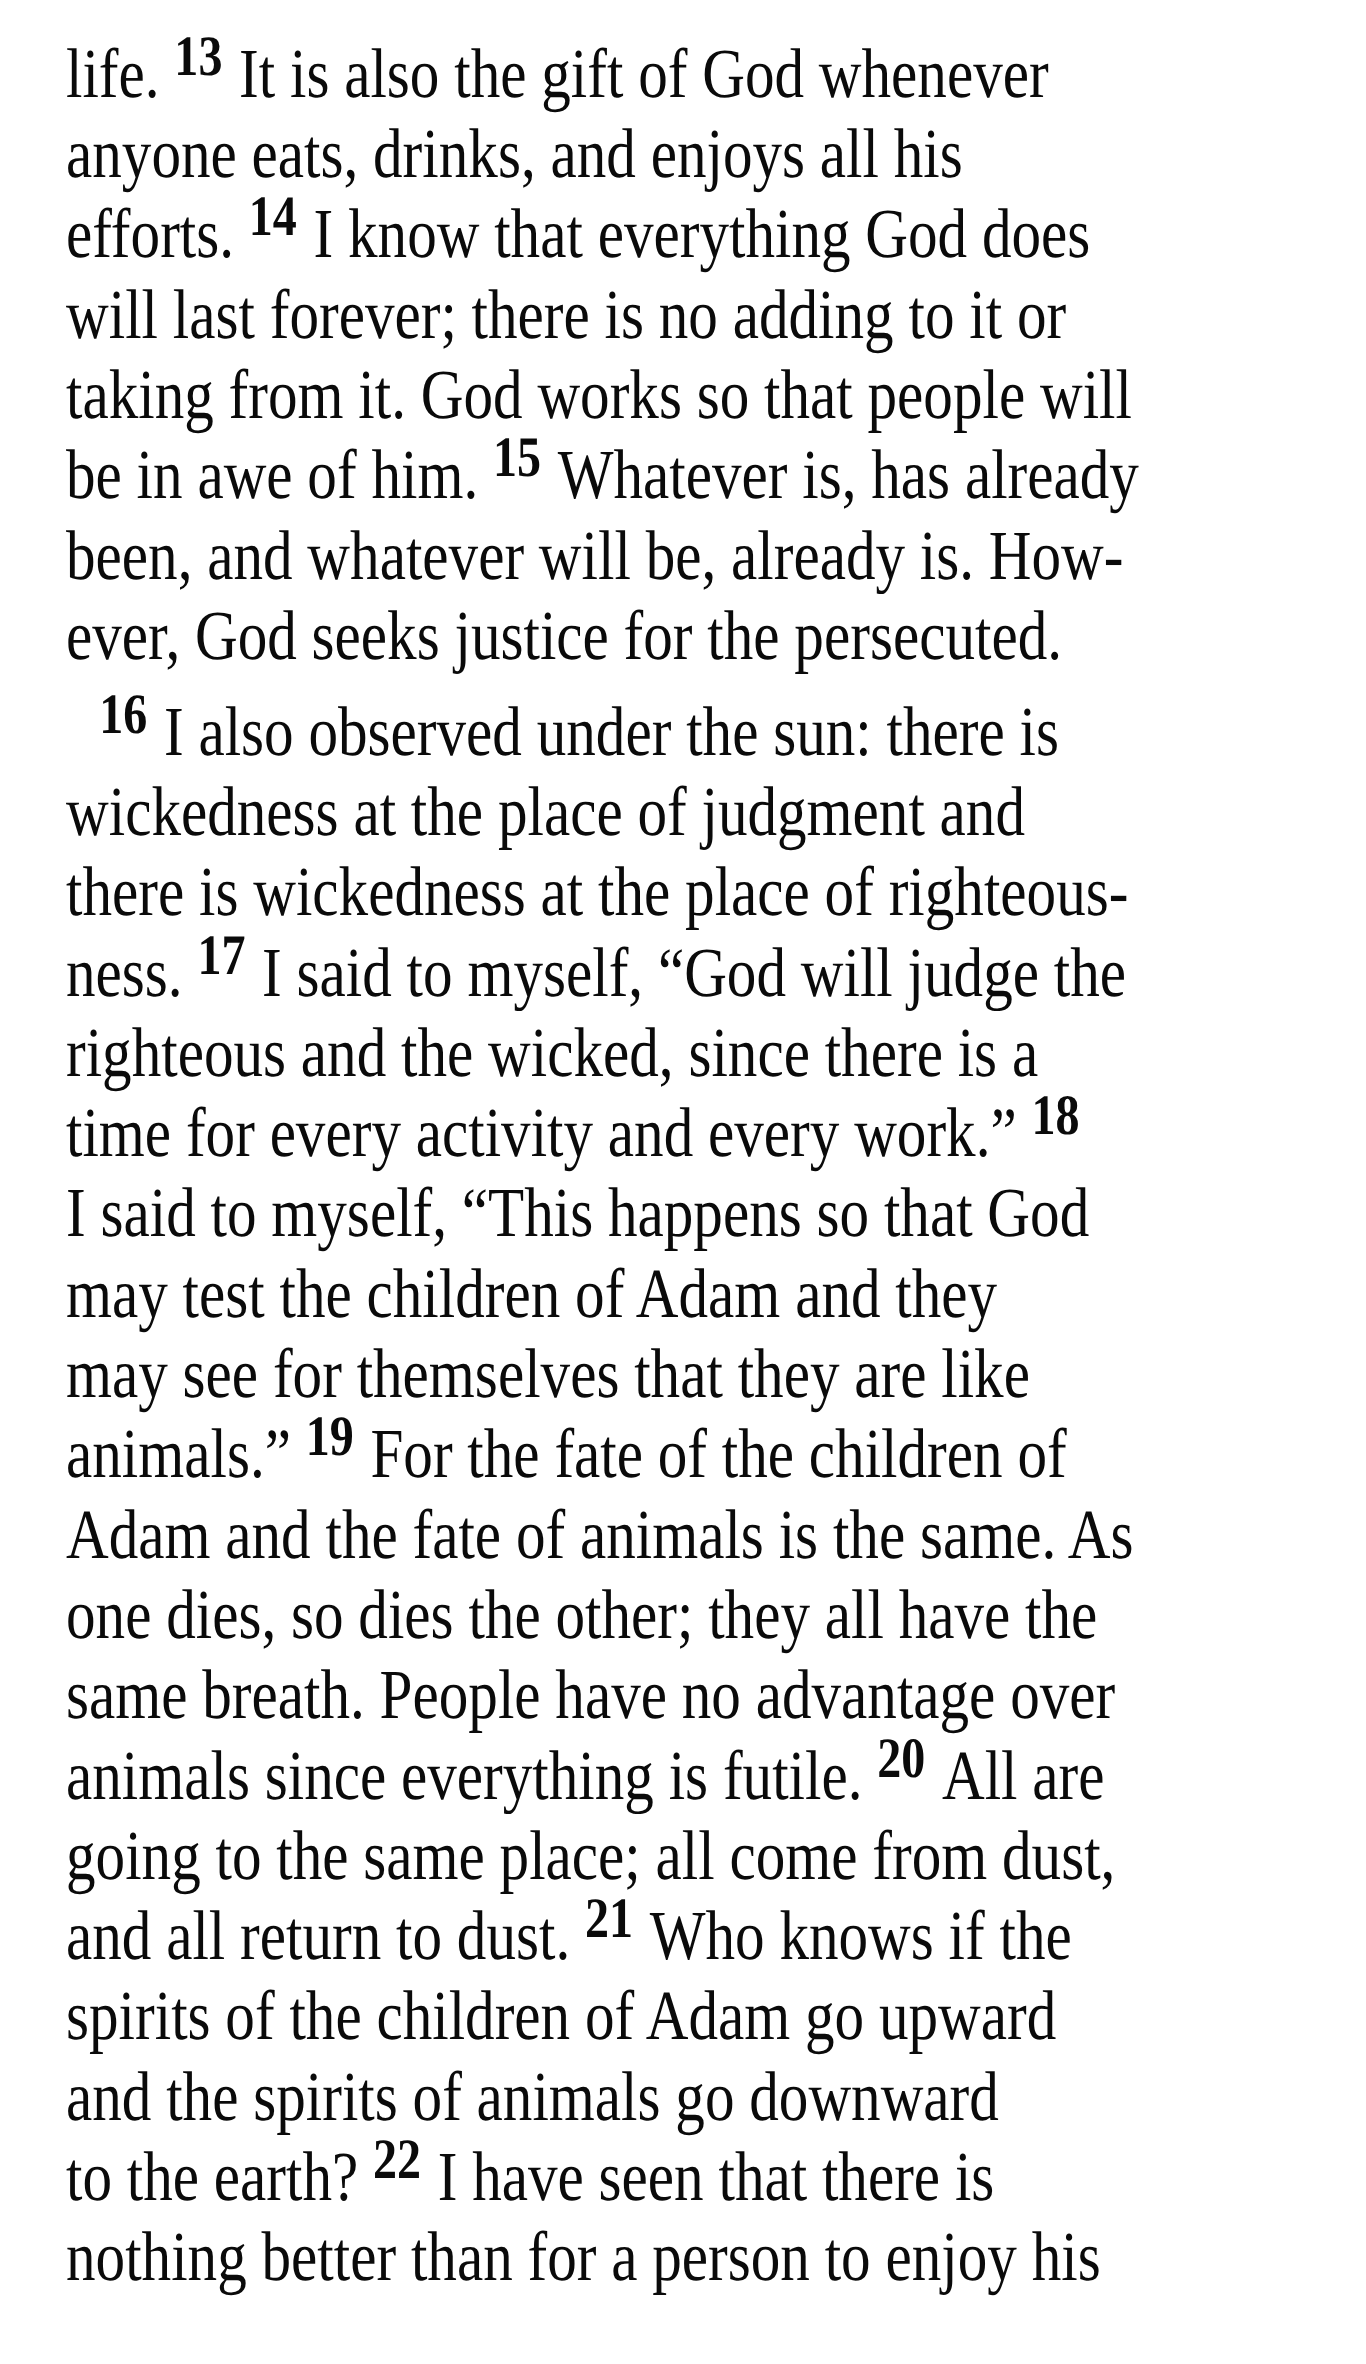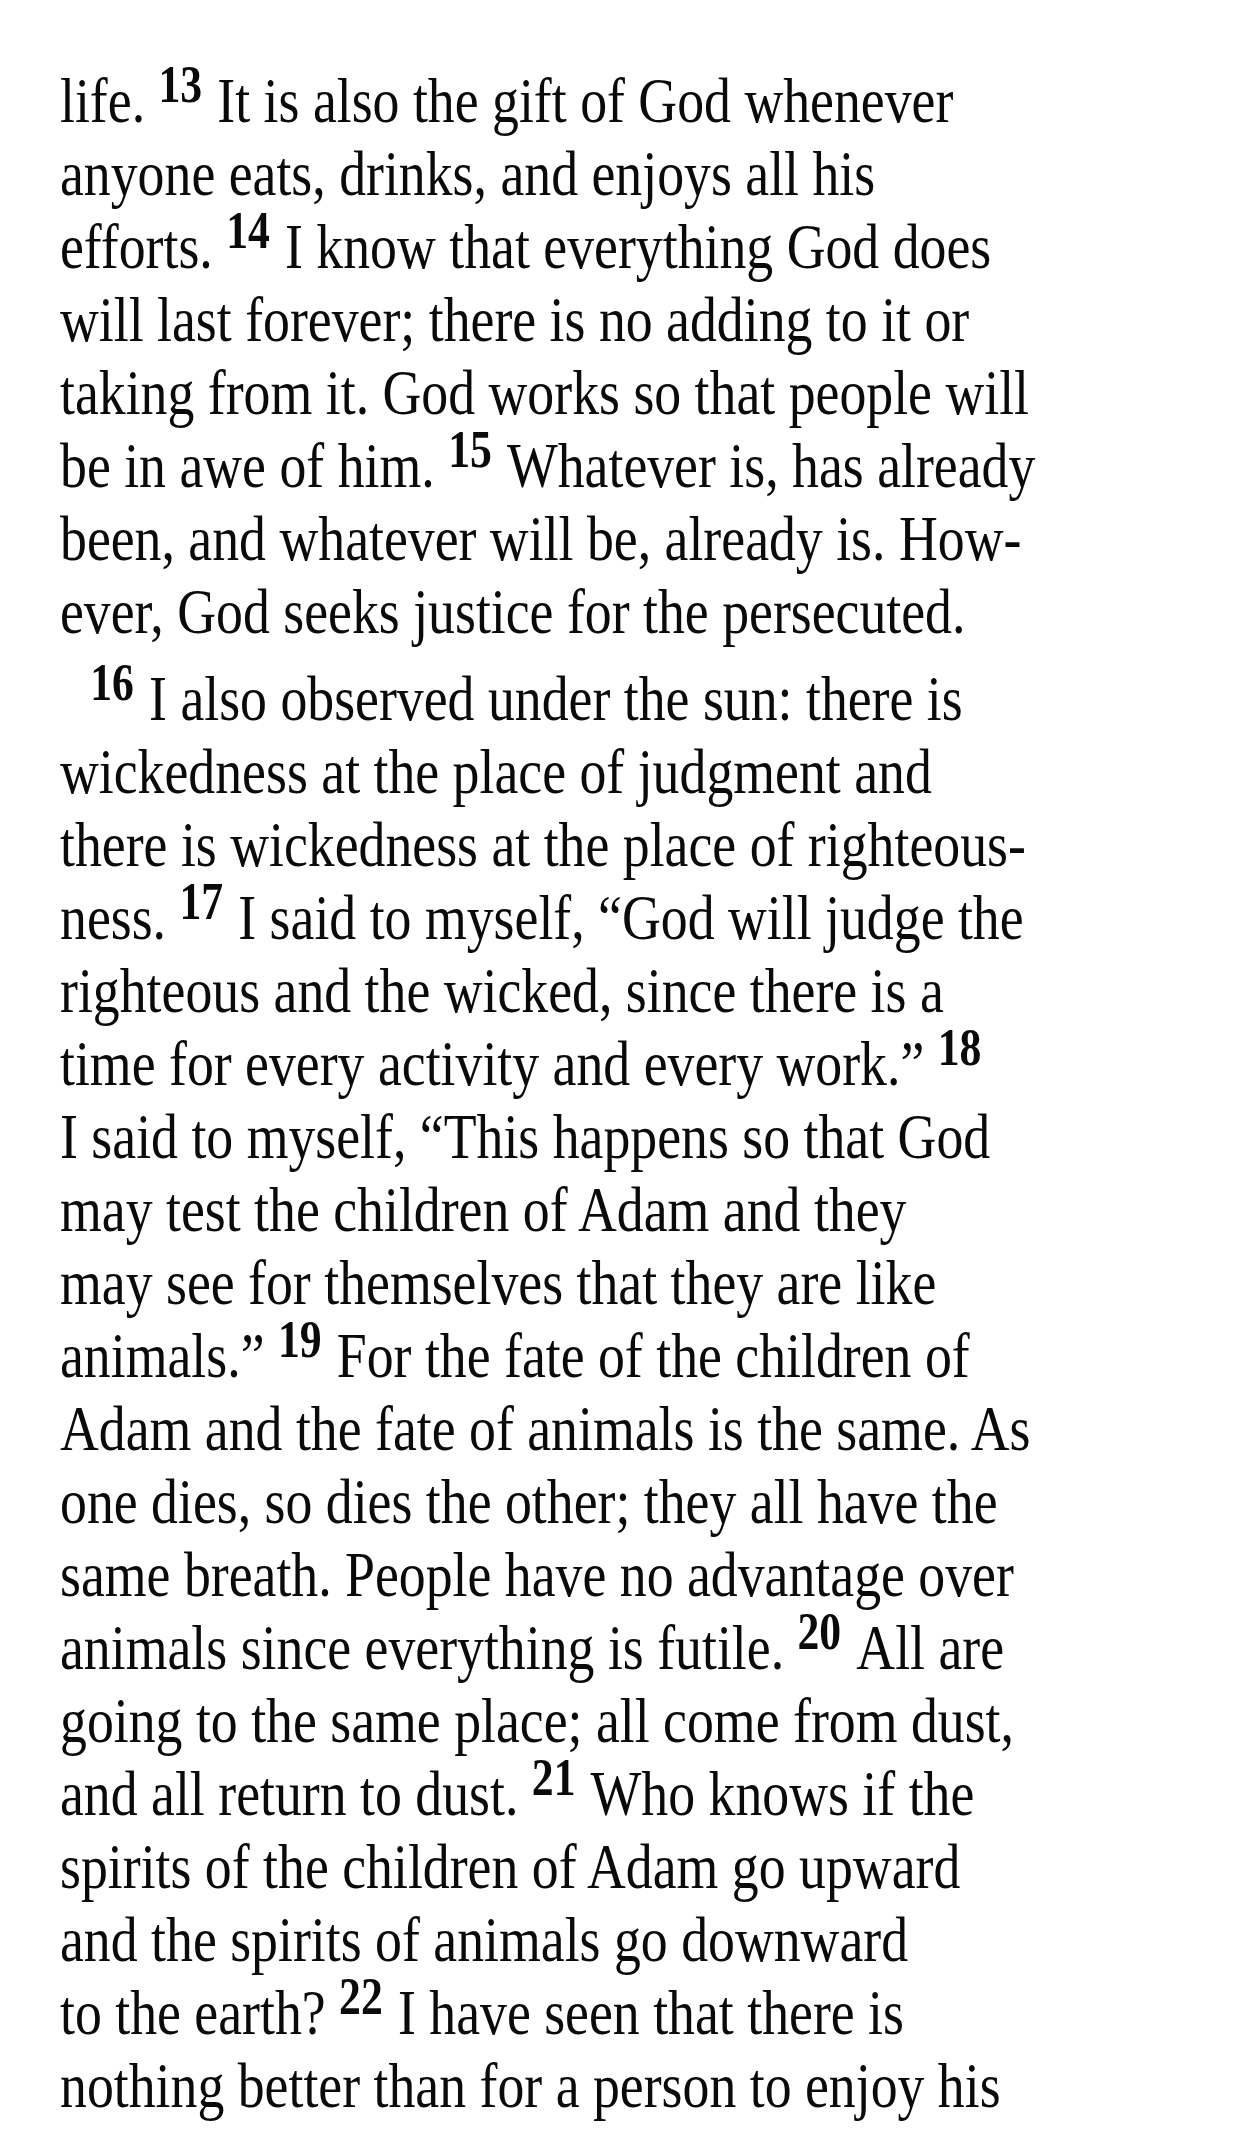--- a/index.html
+++ b/index.html
@@ -9,21 +9,21 @@
   }
   body {
     width: 1242px;
     height: 2149px;
     overflow: hidden;
   }
   .page {
     box-sizing: border-box;
     width: 1242px;
     height: 2149px;
-    padding: 64px 0 0 60px;
+    padding: 30px 0 0 60px;
     background: #ffffff;
   }
   .passage {
     width: 1182px;
   }
   .line {
     font-family: "Liberation Serif", "DejaVu Serif", serif;
     font-size: 64px;
     line-height: 73px;
     color: #0a0a0a;

